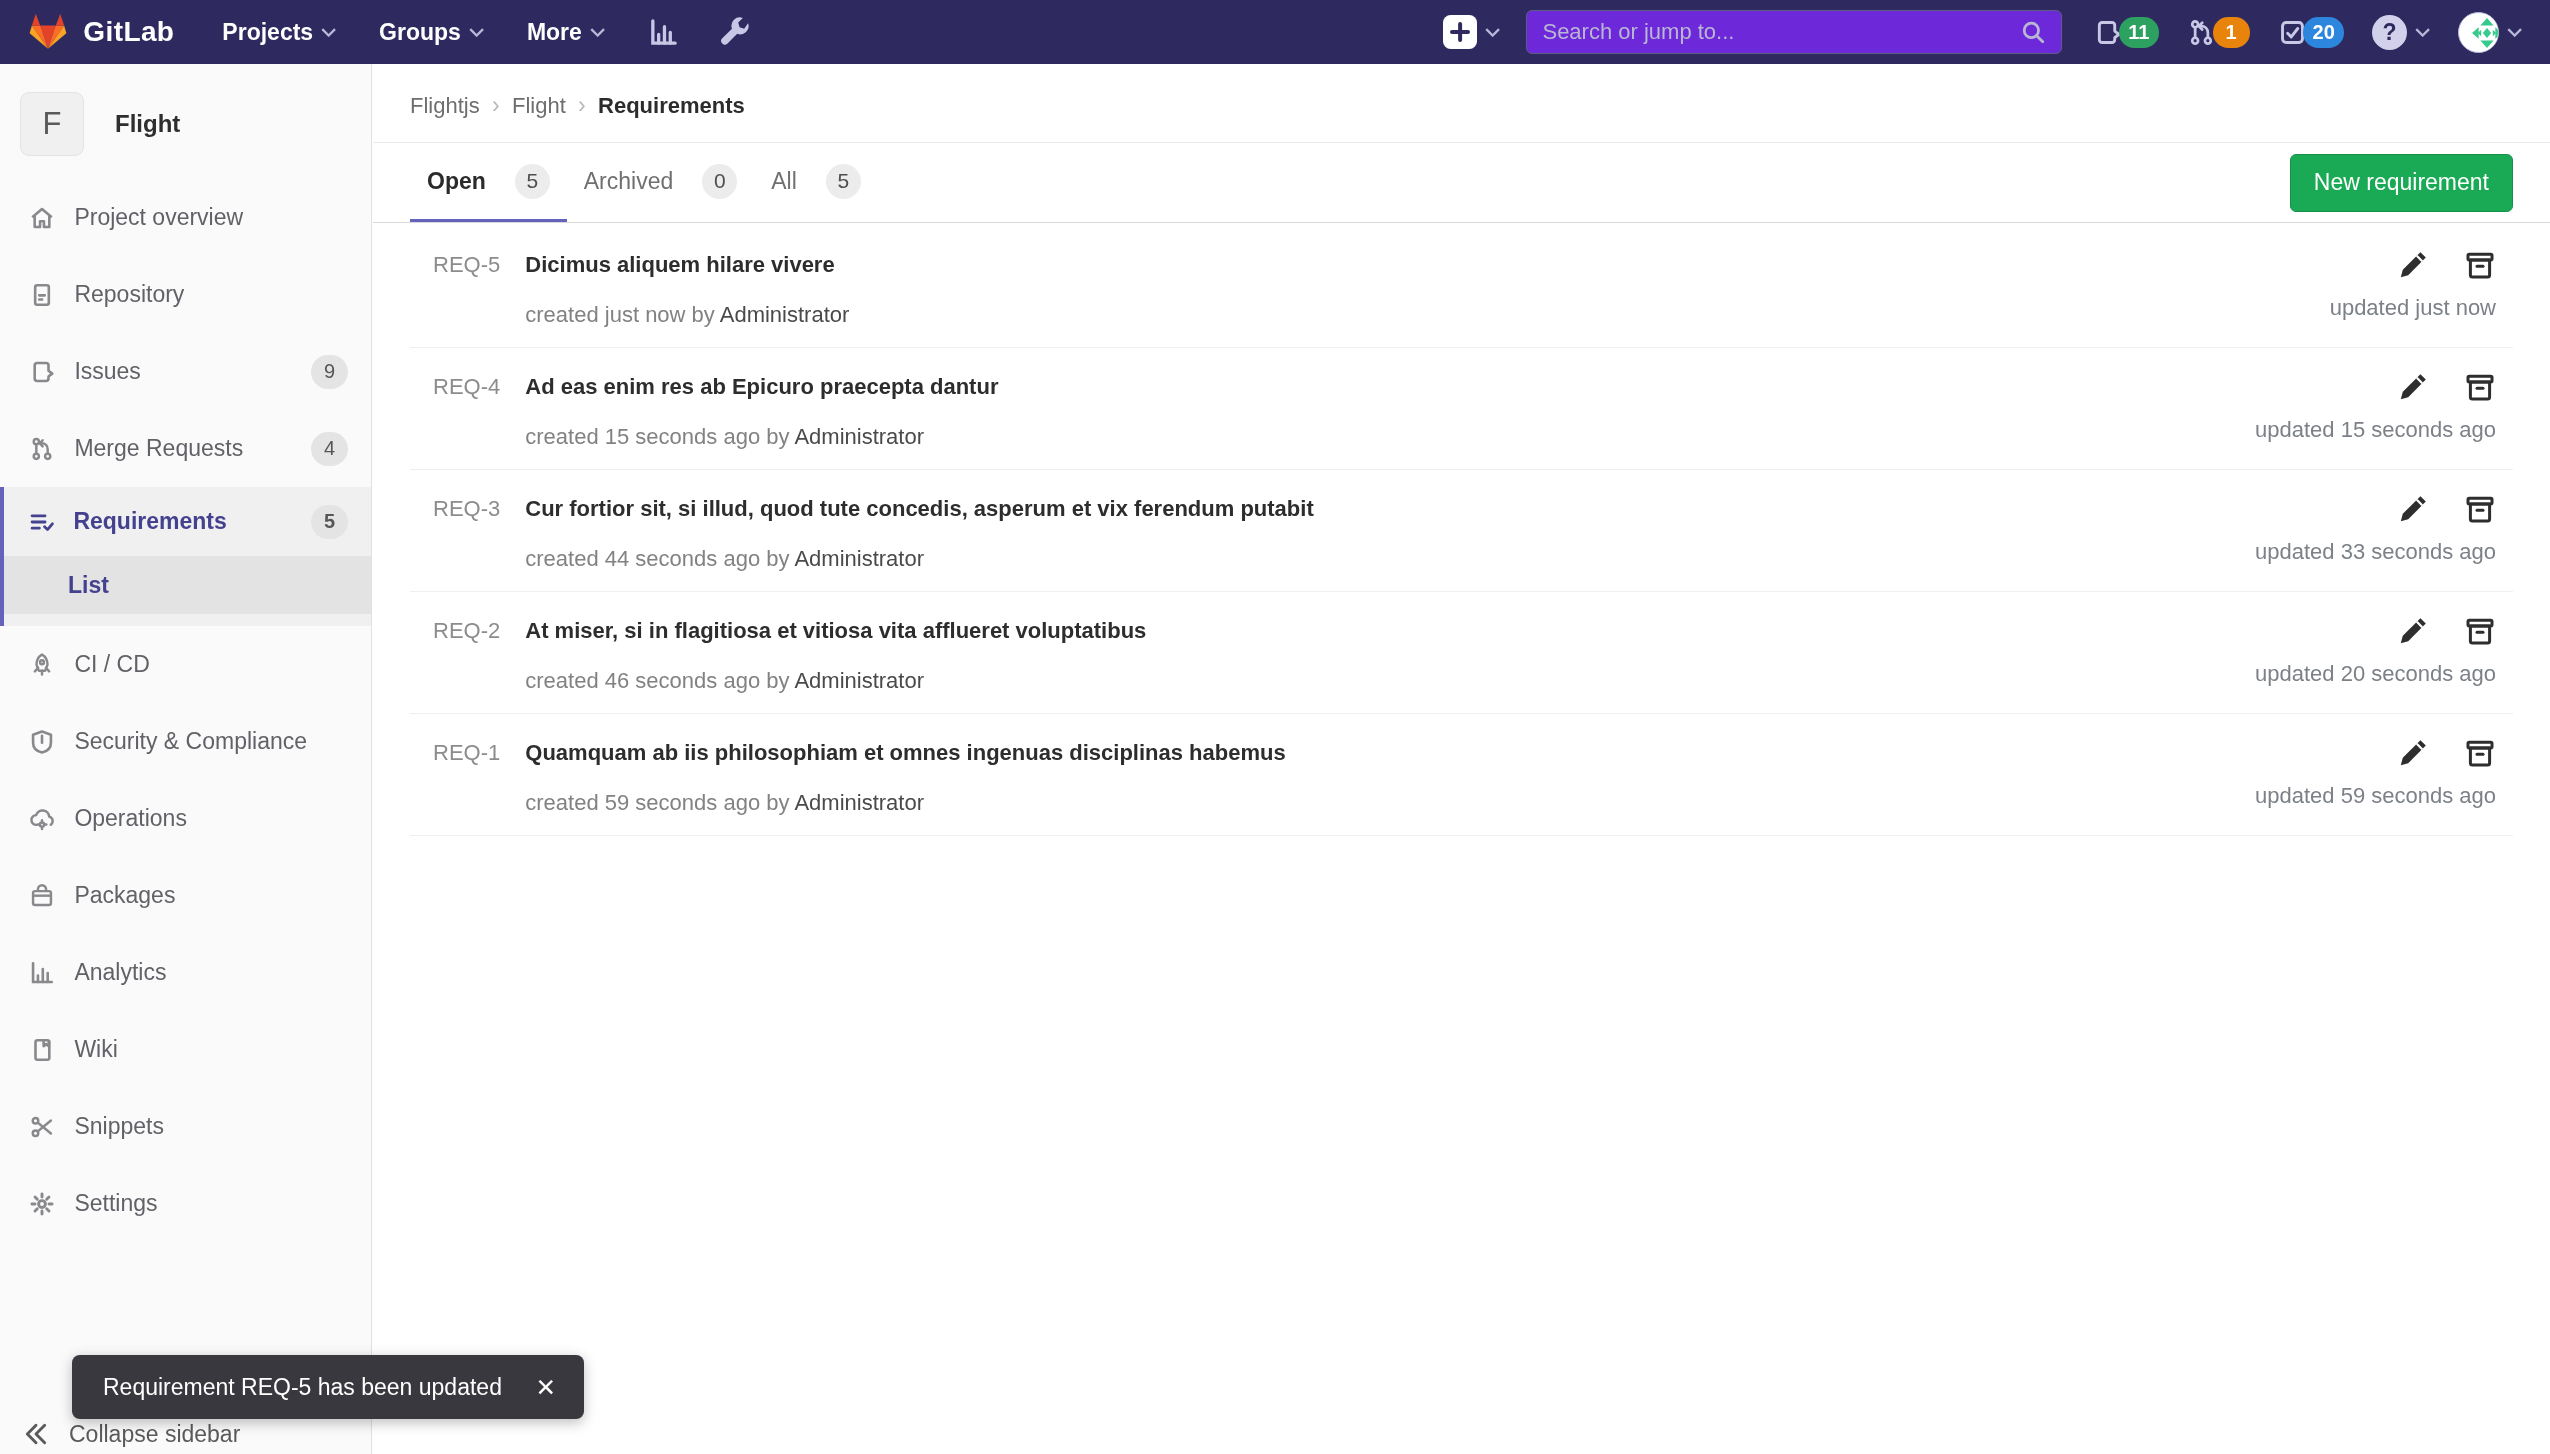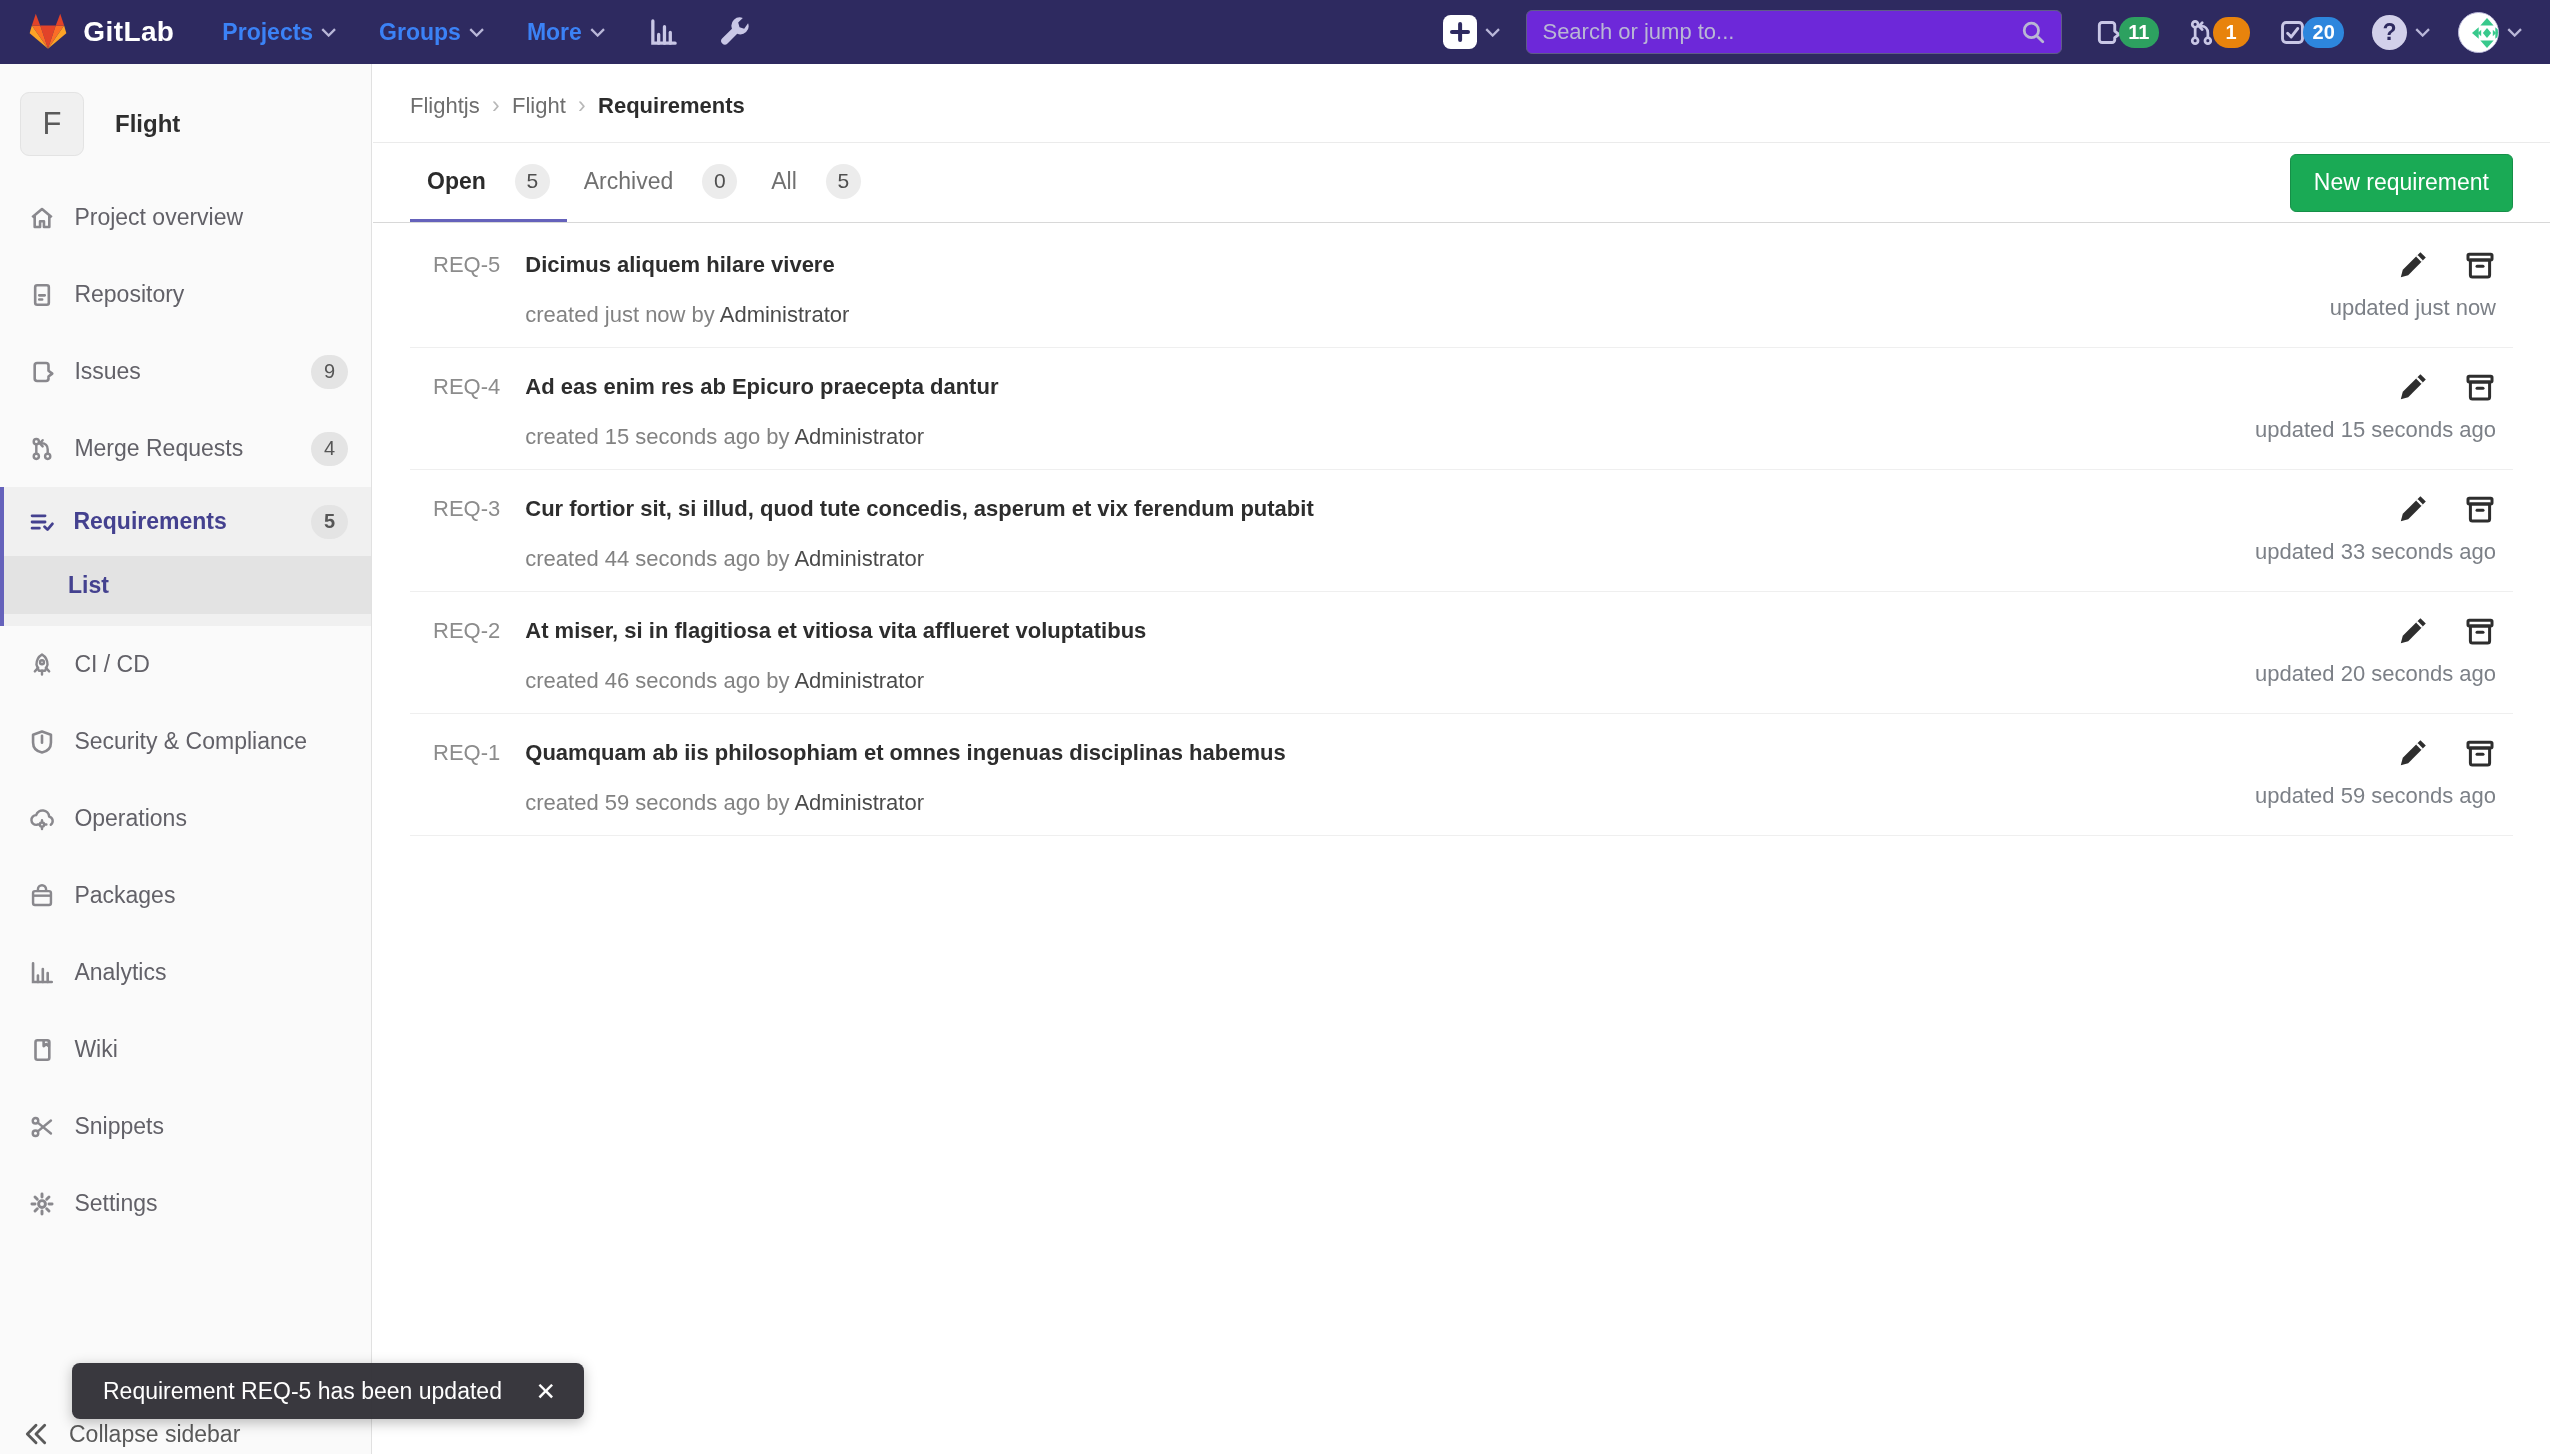--- a/index.html
+++ b/index.html
@@ -6,21 +6,21 @@
   html, body { width: 2550px; height: 1454px; overflow: hidden; background: #fff;
     font-family: "Liberation Sans", "DejaVu Sans", sans-serif; }
 
   
   .navbar { position: fixed; top: 0; left: 0; right: 0; height: 64px;
     background: #2e2a60; display: flex; align-items: center; padding: 0 28px; z-index: 100; }
   .nav-left { display: flex; align-items: center; }
   .brand { display: flex; align-items: center; cursor: pointer; }
   .brand-name { color: #fff; font-size: 28px; font-weight: 600; margin-left: 15.3px; letter-spacing: 0.4px; }
   .nav-menu { display: flex; align-items: center; margin-left: 48px; }
-  .nav-item { display: flex; align-items: center; color: #3b82f6; font-size: 23px; font-weight: 600;
+  .nav-item { display: flex; align-items: center; color: #ffffff; font-size: 23px; font-weight: 600;
     margin-right: 43px; cursor: pointer; }
   .nav-item svg { margin-left: 7.7px; }
   .nav-icon-btn { color: #c9c7e6; margin-right: 40px; cursor: pointer; display: flex; align-items: center; }
   .nav-right { margin-left: auto; display: flex; align-items: center; }
   .plus-group { display: flex; align-items: center; margin-right: 26px; cursor: pointer; }
   .plus-box { width: 34px; height: 34px; background: #fff; border-radius: 7.7px; position: relative; }
   .plus-box::before, .plus-box::after { content: ""; position: absolute; background: #2e2a60; border-radius: 2.3px; }
   .plus-box::before { left: 50%; top: 7px; bottom: 7px; width: 3.8px; transform: translateX(-50%); }
   .plus-box::after  { top: 50%; left: 7px; right: 7px; height: 3.8px; transform: translateY(-50%); }
   .plus-group svg, .help-group svg, .avatar-group svg { margin-left: 7.7px; color: #b9b7d8; }
@@ -92,21 +92,21 @@
   .req-body { flex: 1; margin-left: 12.3px; min-width: 0; }
   .req-title { font-size: 22px; font-weight: 700; color: #2d2d2d; line-height: 31px; cursor: pointer; }
   .req-meta { margin-top: 21.5px; font-size: 22px; color: #828282; }
   .req-author { color: #4a4a4a; cursor: pointer; }
   .req-right { flex: none; display: flex; flex-direction: column; align-items: flex-end; padding-right: 17px; }
   .req-actions { display: flex; gap: 35px; }
   .icon-btn { background: none; border: none; color: #2e2e2e; cursor: pointer; padding: 0; display: flex; }
   .req-updated { margin-top: 14px; font-size: 22px; color: #7c8087; }
 
   
-  .toast { position: fixed; left: 72px; bottom: 35px; width: 512px; height: 56px;
+  .toast { position: fixed; left: 72px; bottom: 35px; width: 512px; height: 64px;
     background: rgba(46,45,52,0.95); border-radius: 7.7px; color: #fff; display: flex;
     align-items: center; padding: 0 28px 0 31px; font-size: 23px; z-index: 200;
     box-shadow: 0 3.1px 12.3px rgba(0,0,0,.25); }
   .toast-close { margin-left: auto; background: none; border: none; color: #fff;
     font-size: 24.5px; cursor: pointer; font-family: inherit; }
 </style>
 </head>
 <body>
 
 <header class="navbar">

